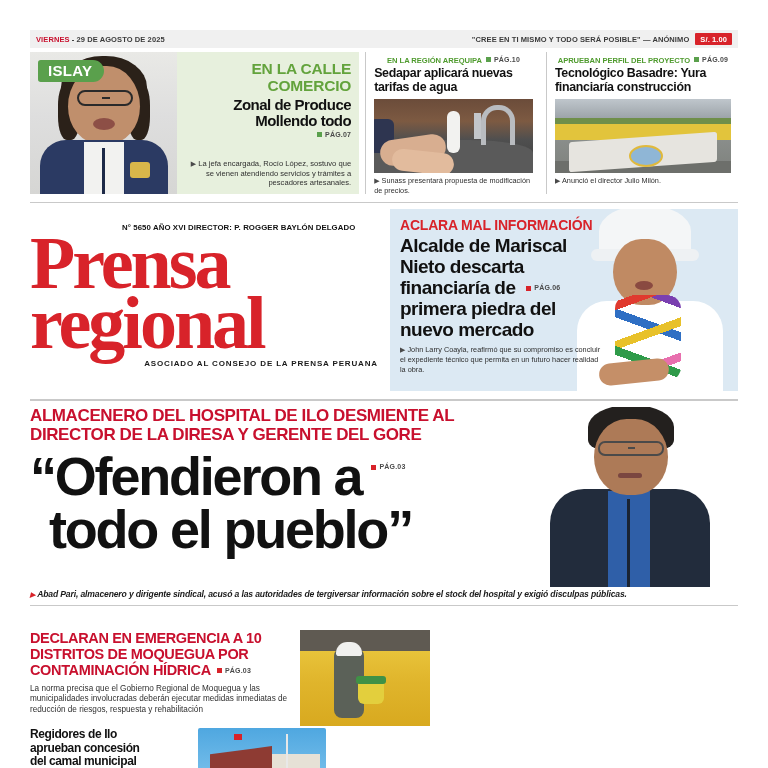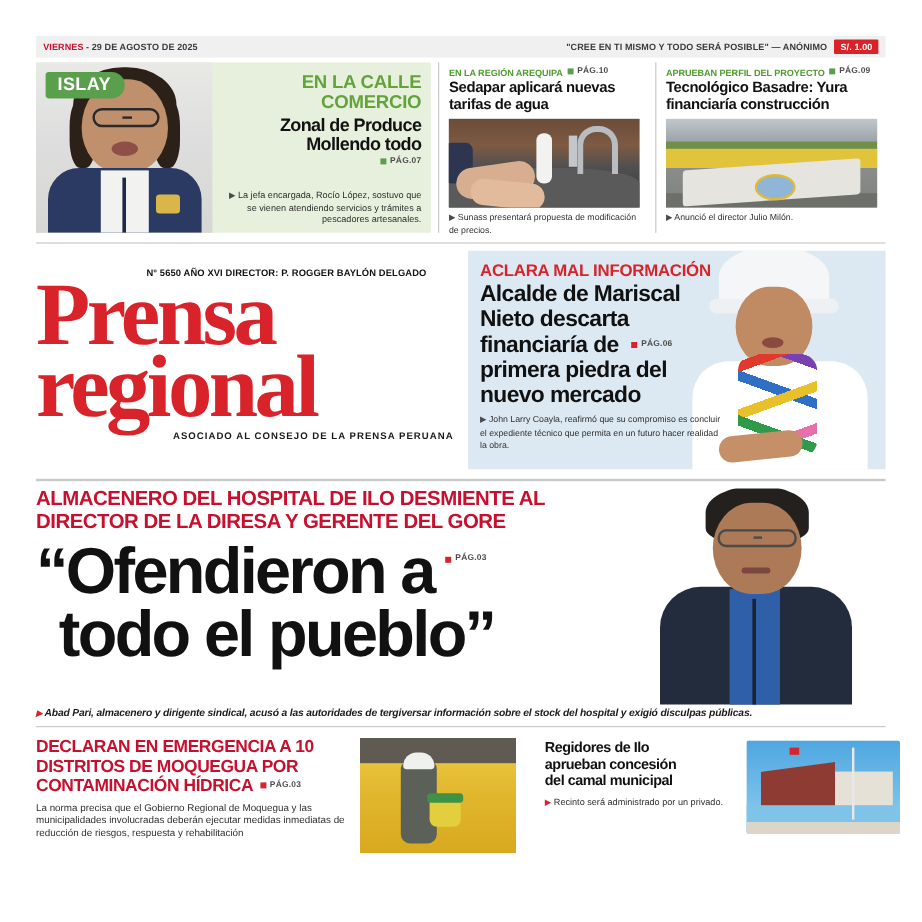--- a/index.html
+++ b/index.html
@@ -106,21 +106,21 @@
   .tri.red { color:#d8232a; }
 
   .panel-mid, .panel-right {
     padding:4px 7px 4px 8px; position:relative;
     border-left:1px solid #c9c9c9; margin-left:6px;
   }
   .panel-mid { width:182px; }
   .panel-right { width:200px; }
   .mini-kicker {
     color:#4f9b2e; font-weight:bold; font-size:7.6px; letter-spacing:-.05px;
-    display:flex; align-items:flex-start; justify-content:flex-start; gap:4px;
+    display:flex; align-items:flex-start; justify-content:center; gap:4px;
   }
   .mini-head {
     font-weight:bold; font-size:12.4px; line-height:1.12; margin-top:2px; color:#111; letter-spacing:-.3px;
   }
   .mini-photo { margin-top:4px; width:100%; height:74px; overflow:hidden; position:relative; }
   .mini-sub { font-size:7.3px; line-height:1.25; color:#2f2f2f; margin-top:3px; }
 
   
   .ph-water { background:linear-gradient(180deg,#6b4c3a 0%,#7d5a42 30%,#4f4f4f 55%,#3c3c3c 100%); }
   .ph-water .sink { position:absolute; left:0; bottom:0; width:100%; height:44%; background:#5a5a5a; border-radius:40% 40% 0 0;}
@@ -219,21 +219,21 @@
   .manphoto .tee { position:absolute; left:72px; top:88px; width:42px; height:98px; background:#2f5fa8;}
   .manphoto .zip { position:absolute; left:91px; top:96px; width:3px; height:90px; background:#1a2332;}
 
   .main-sub {
     font-size:8.6px; font-style:italic; font-weight:bold; color:#1a1a1a;
     margin-top:2px; letter-spacing:-.15px;
   }
   .rule2 { height:1px; background:#c9c9c9; margin-top:6px;}
 
   
-  .bottomrow { display:flex; margin-top:9px; height:120px; }
+  .bottomrow { display:flex; margin-top:24px; height:120px;flex-direction:column; }
   .bl { width:400px; display:flex; }
   .bl-text { width:262px; }
   .bl-head {
     color:#c8102e; font-weight:bold; font-size:14.5px; line-height:1.12; letter-spacing:-.35px;
   }
   .bl-head .pag { margin-left:6px; position:relative; top:-2px; }
   .bl-sub { font-size:8.2px; line-height:1.3; color:#2f2f2f; margin-top:5px;}
   .bl-photo { width:130px; height:96px; margin-left:8px; position:relative; overflow:hidden;}
   .bl-photo .yellowwater { position:absolute; left:0; top:22%; width:100%; height:78%;
     background:linear-gradient(180deg,#e8c33a 0%,#e0b52c 40%,#d8a91f 100%); }

